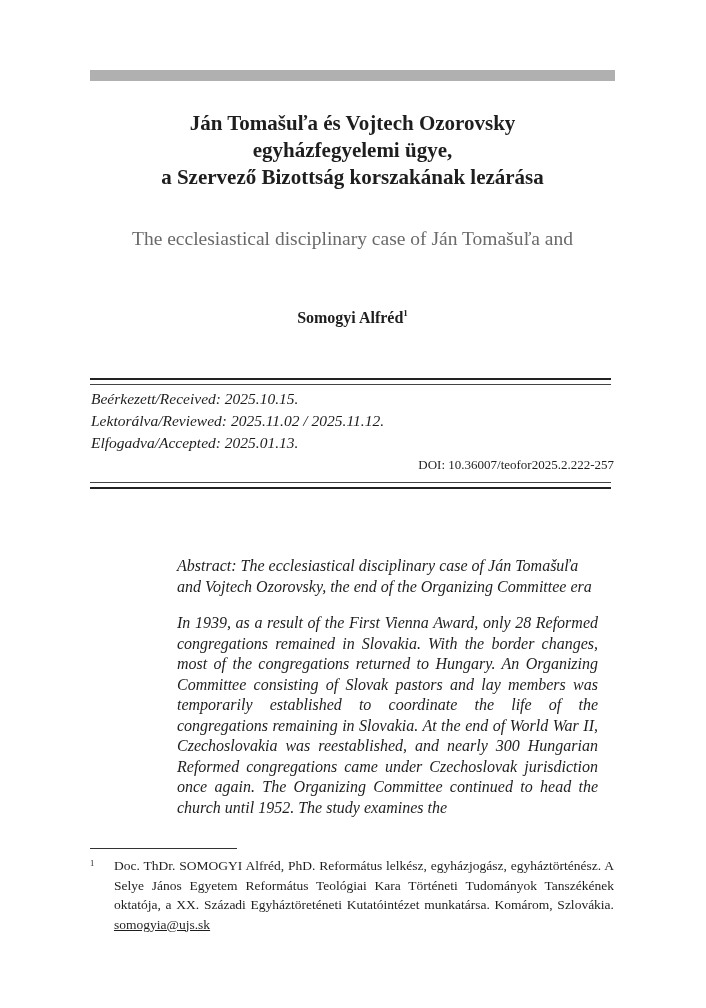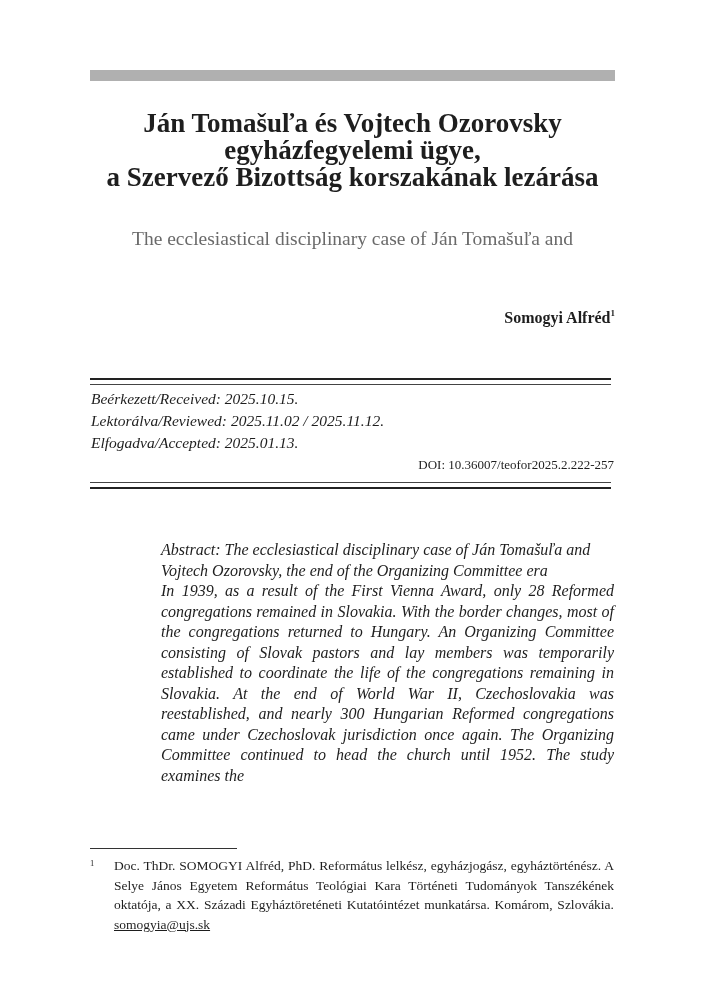--- a/index.html
+++ b/index.html
@@ -1,32 +1,32 @@
 <!DOCTYPE html>
 <html><head>
 <meta charset="utf-8">
 <style>
   html, body { margin: 0; padding: 0; background: #ffffff; }
   body { width: 706px; height: 1008px; position: relative; overflow: hidden; font-family: "Liberation Serif", "DejaVu Serif", serif; color: #1e1e1e; }
   .top-bar { position: absolute; left: 90px; top: 70px; width: 525px; height: 11px; background: #b0b0b0; }
-  .title-hu { position: absolute; left: 90px; top: 110px; width: 525px; text-align: center; font-weight: bold; font-size: 27px; line-height: 27px; color: #1e1e1e; }
+  .title-hu { position: absolute; left: 90px; top: 110px; width: 525px; text-align: center; font-weight: bold; font-size: 21px; line-height: 27px; color: #1e1e1e; }
   .title-hu div { white-space: nowrap; }
   .title-en { position: absolute; left: 80px; top: 224px; width: 545px; text-align: center; font-size: 19.5px; line-height: 30px; color: #6a6a6a; }
   .title-en div { white-space: nowrap; }
-  .author { position: absolute; left: 90px; top: 309px; width: 525px; text-align: right; font-weight: bold; font-size: 16px; color: #1e1e1e; }
+  .author { position: absolute; left: 90px; top: 309px; width: 525px; text-align: center; font-weight: bold; font-size: 16px; color: #1e1e1e; }
   .author sup { font-size: 9px; vertical-align: top; position: relative; top: -1px; }
   .rule-top-a { position: absolute; left: 90px; top: 378px; width: 521px; height: 2px; background: #222; }
   .rule-top-b { position: absolute; left: 90px; top: 384px; width: 521px; height: 1px; background: #444; }
   .rule-bot-a { position: absolute; left: 90px; top: 482px; width: 521px; height: 1px; background: #444; }
   .rule-bot-b { position: absolute; left: 90px; top: 487px; width: 521px; height: 2px; background: #222; }
   .dates { position: absolute; left: 91px; top: 388px; font-style: italic; font-size: 15.5px; line-height: 22px; color: #1e1e1e; }
   .dates div { white-space: nowrap; }
   .doi { position: absolute; right: 92px; top: 457px; font-size: 13px; color: #1e1e1e; white-space: nowrap; }
   .abstract { position: absolute; left: 161px; top: 540px; width: 453px; font-style: italic; font-size: 16px; line-height: 20.5px; color: #1e1e1e; text-align: justify; }
-  .abstract p { margin: 0; }
+  .abstract p { margin: 16px; }
   .abstract .ab-title { text-align: left; }
   .fn-rule { position: absolute; left: 90px; top: 848px; width: 147px; height: 1px; background: #333; }
   .footnote { position: absolute; left: 90px; top: 856px; width: 524px; font-size: 13.5px; line-height: 19.5px; color: #1e1e1e; }
   .footnote .fn-num { position: absolute; left: 0; top: -2px; font-size: 8.5px; }
   .footnote .fn-text { margin-left: 24px; text-align: justify; }
   .footnote a { color: #1e1e1e; text-decoration: underline; }
 </style>
 </head>
 <body>
 

